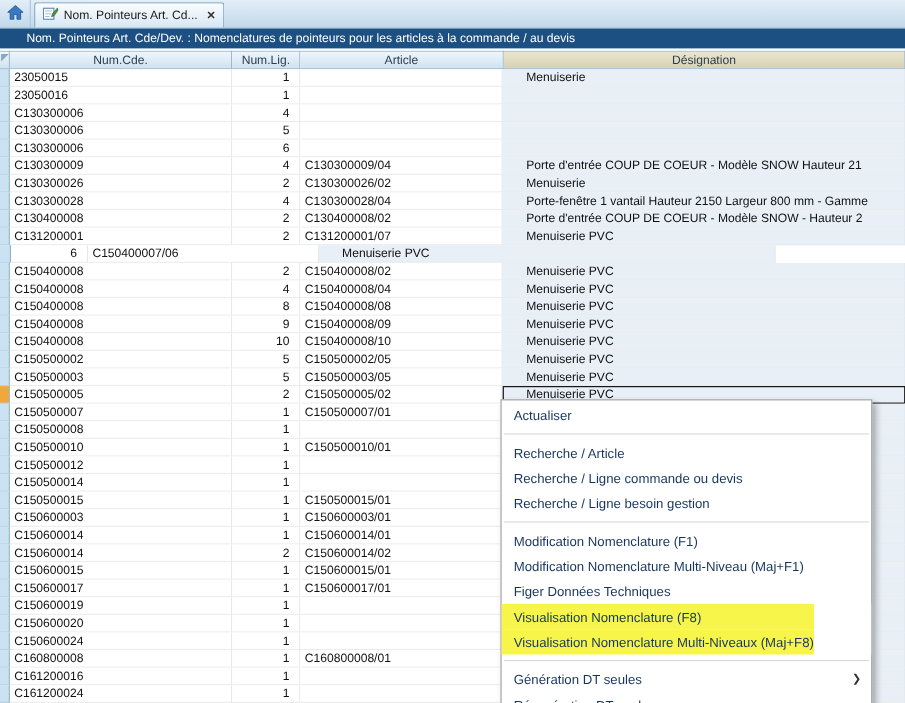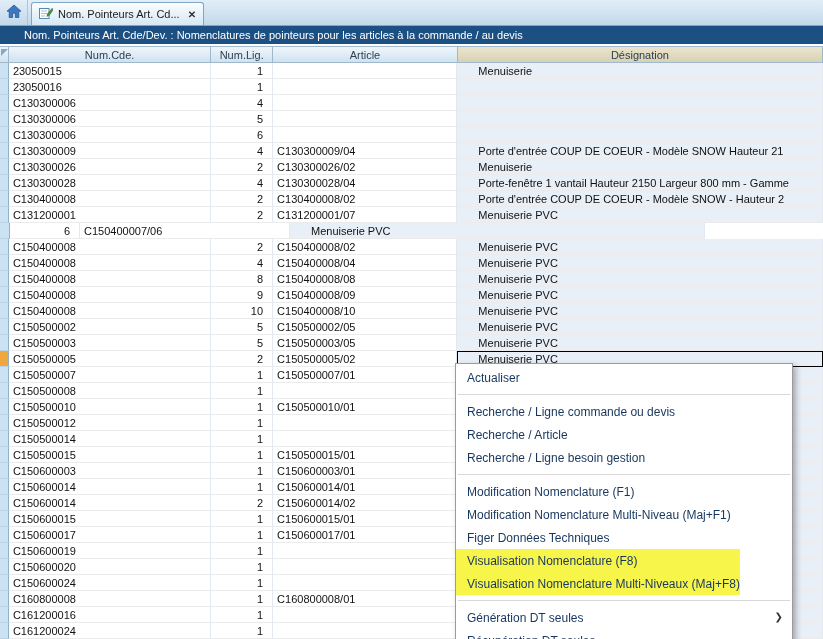--- a/index.html
+++ b/index.html
@@ -352,24 +352,24 @@
         </div>
       </div>
   </div>
 
   <div class="menu">
       <div class="mi">
         <span>Actualiser</span>
       </div>
       <div class="msep"></div>
       <div class="mi">
+        <span>Recherche / Article</span>
+      </div>
+      <div class="mi">
         <span>Recherche / Ligne commande ou devis</span>
-      </div>
-      <div class="mi">
-        <span>Recherche / Article</span>
       </div>
       <div class="mi">
         <span>Recherche / Ligne besoin gestion</span>
       </div>
       <div class="msep"></div>
       <div class="mi">
         <span>Modification Nomenclature (F1)</span>
       </div>
       <div class="mi">
         <span>Modification Nomenclature Multi-Niveau (Maj+F1)</span>

